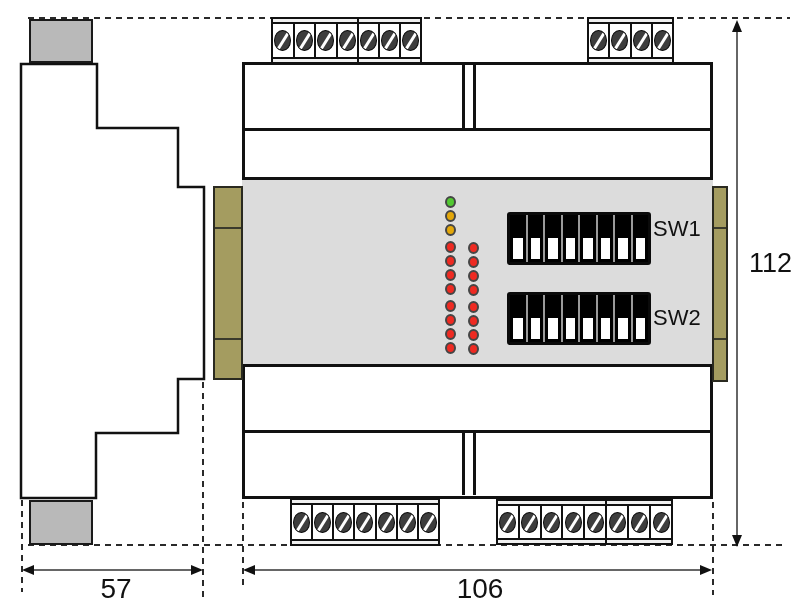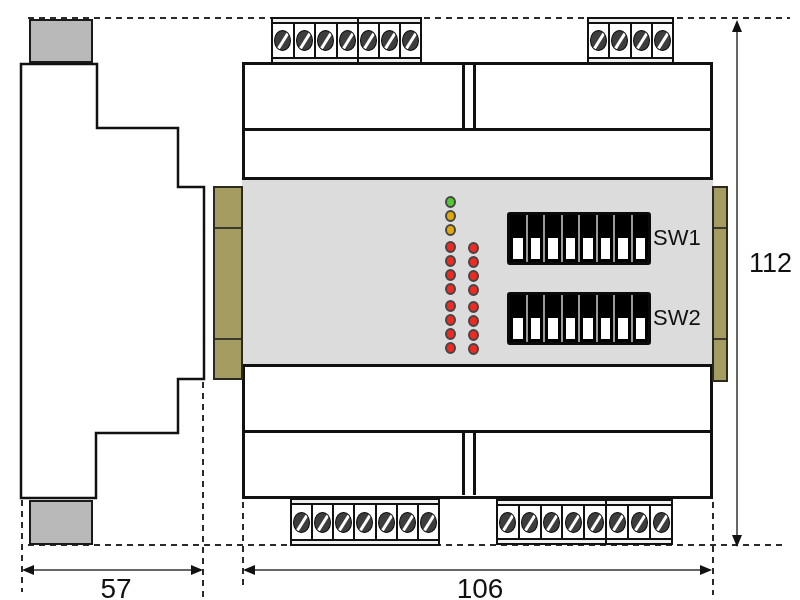--- a/index.html
+++ b/index.html
@@ -68,21 +68,21 @@
 
   
   .dip{position:absolute;left:507px;width:144px;height:53px;background:#9a9a9a;
     border:3px solid #0a0a0a;border-radius:3px;display:flex;gap:2px;}
   #dip-sw1{top:212px;} #dip-sw2{top:292px;}
   .dip-cell{flex:1;background:#000;position:relative;}
   .dip-slider{position:absolute;left:3px;right:3px;bottom:3px;height:21px;background:#fff;}
 
   
   .sw-label{font-size:22px;line-height:1;}
-  #sw1-label{left:653px;top:227px;}
+  #sw1-label{left:653px;top:218px;}
   #sw2-label{left:653px;top:307px;}
   .dim-label{font-size:28px;line-height:1;text-align:center;}
   #dim-57{left:88px;top:575px;width:56px;}
   #dim-106{left:448px;top:575px;width:64px;}
   #dim-112{left:749px;top:250px;font-size:27px;text-align:right;}
 </style>
 </head>
 <body>
 
 <div id="drawing-canvas">

